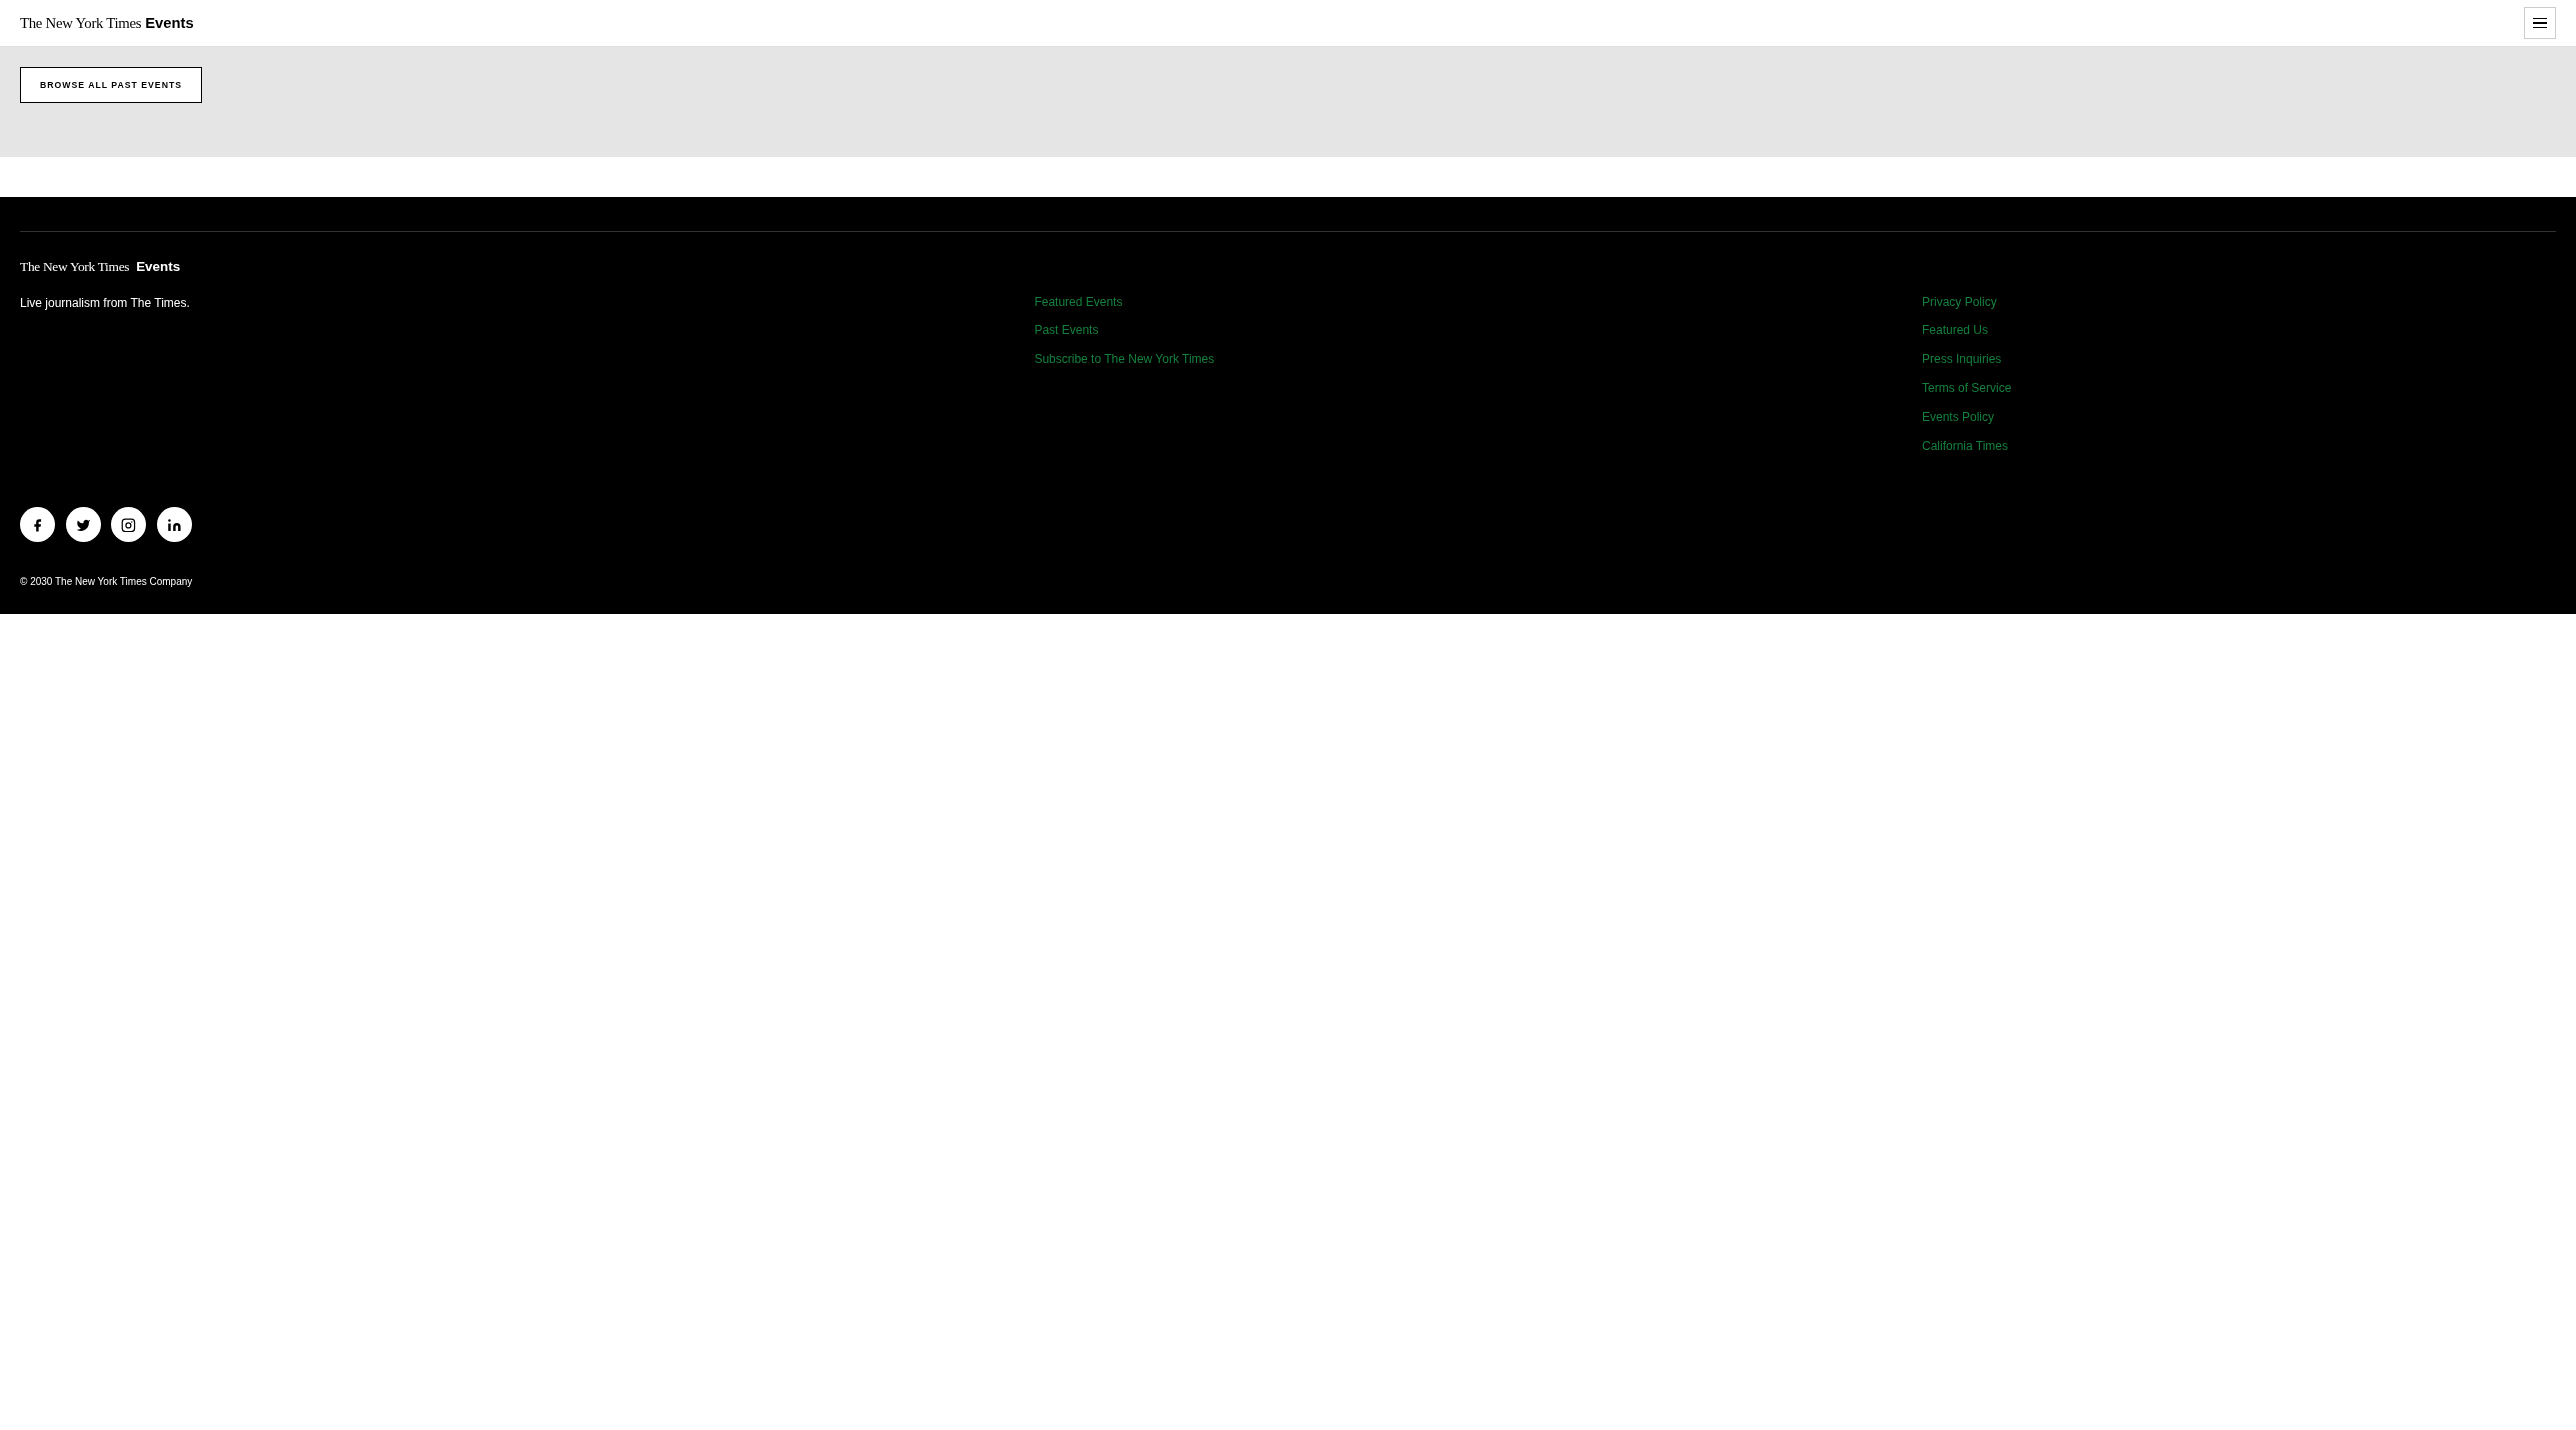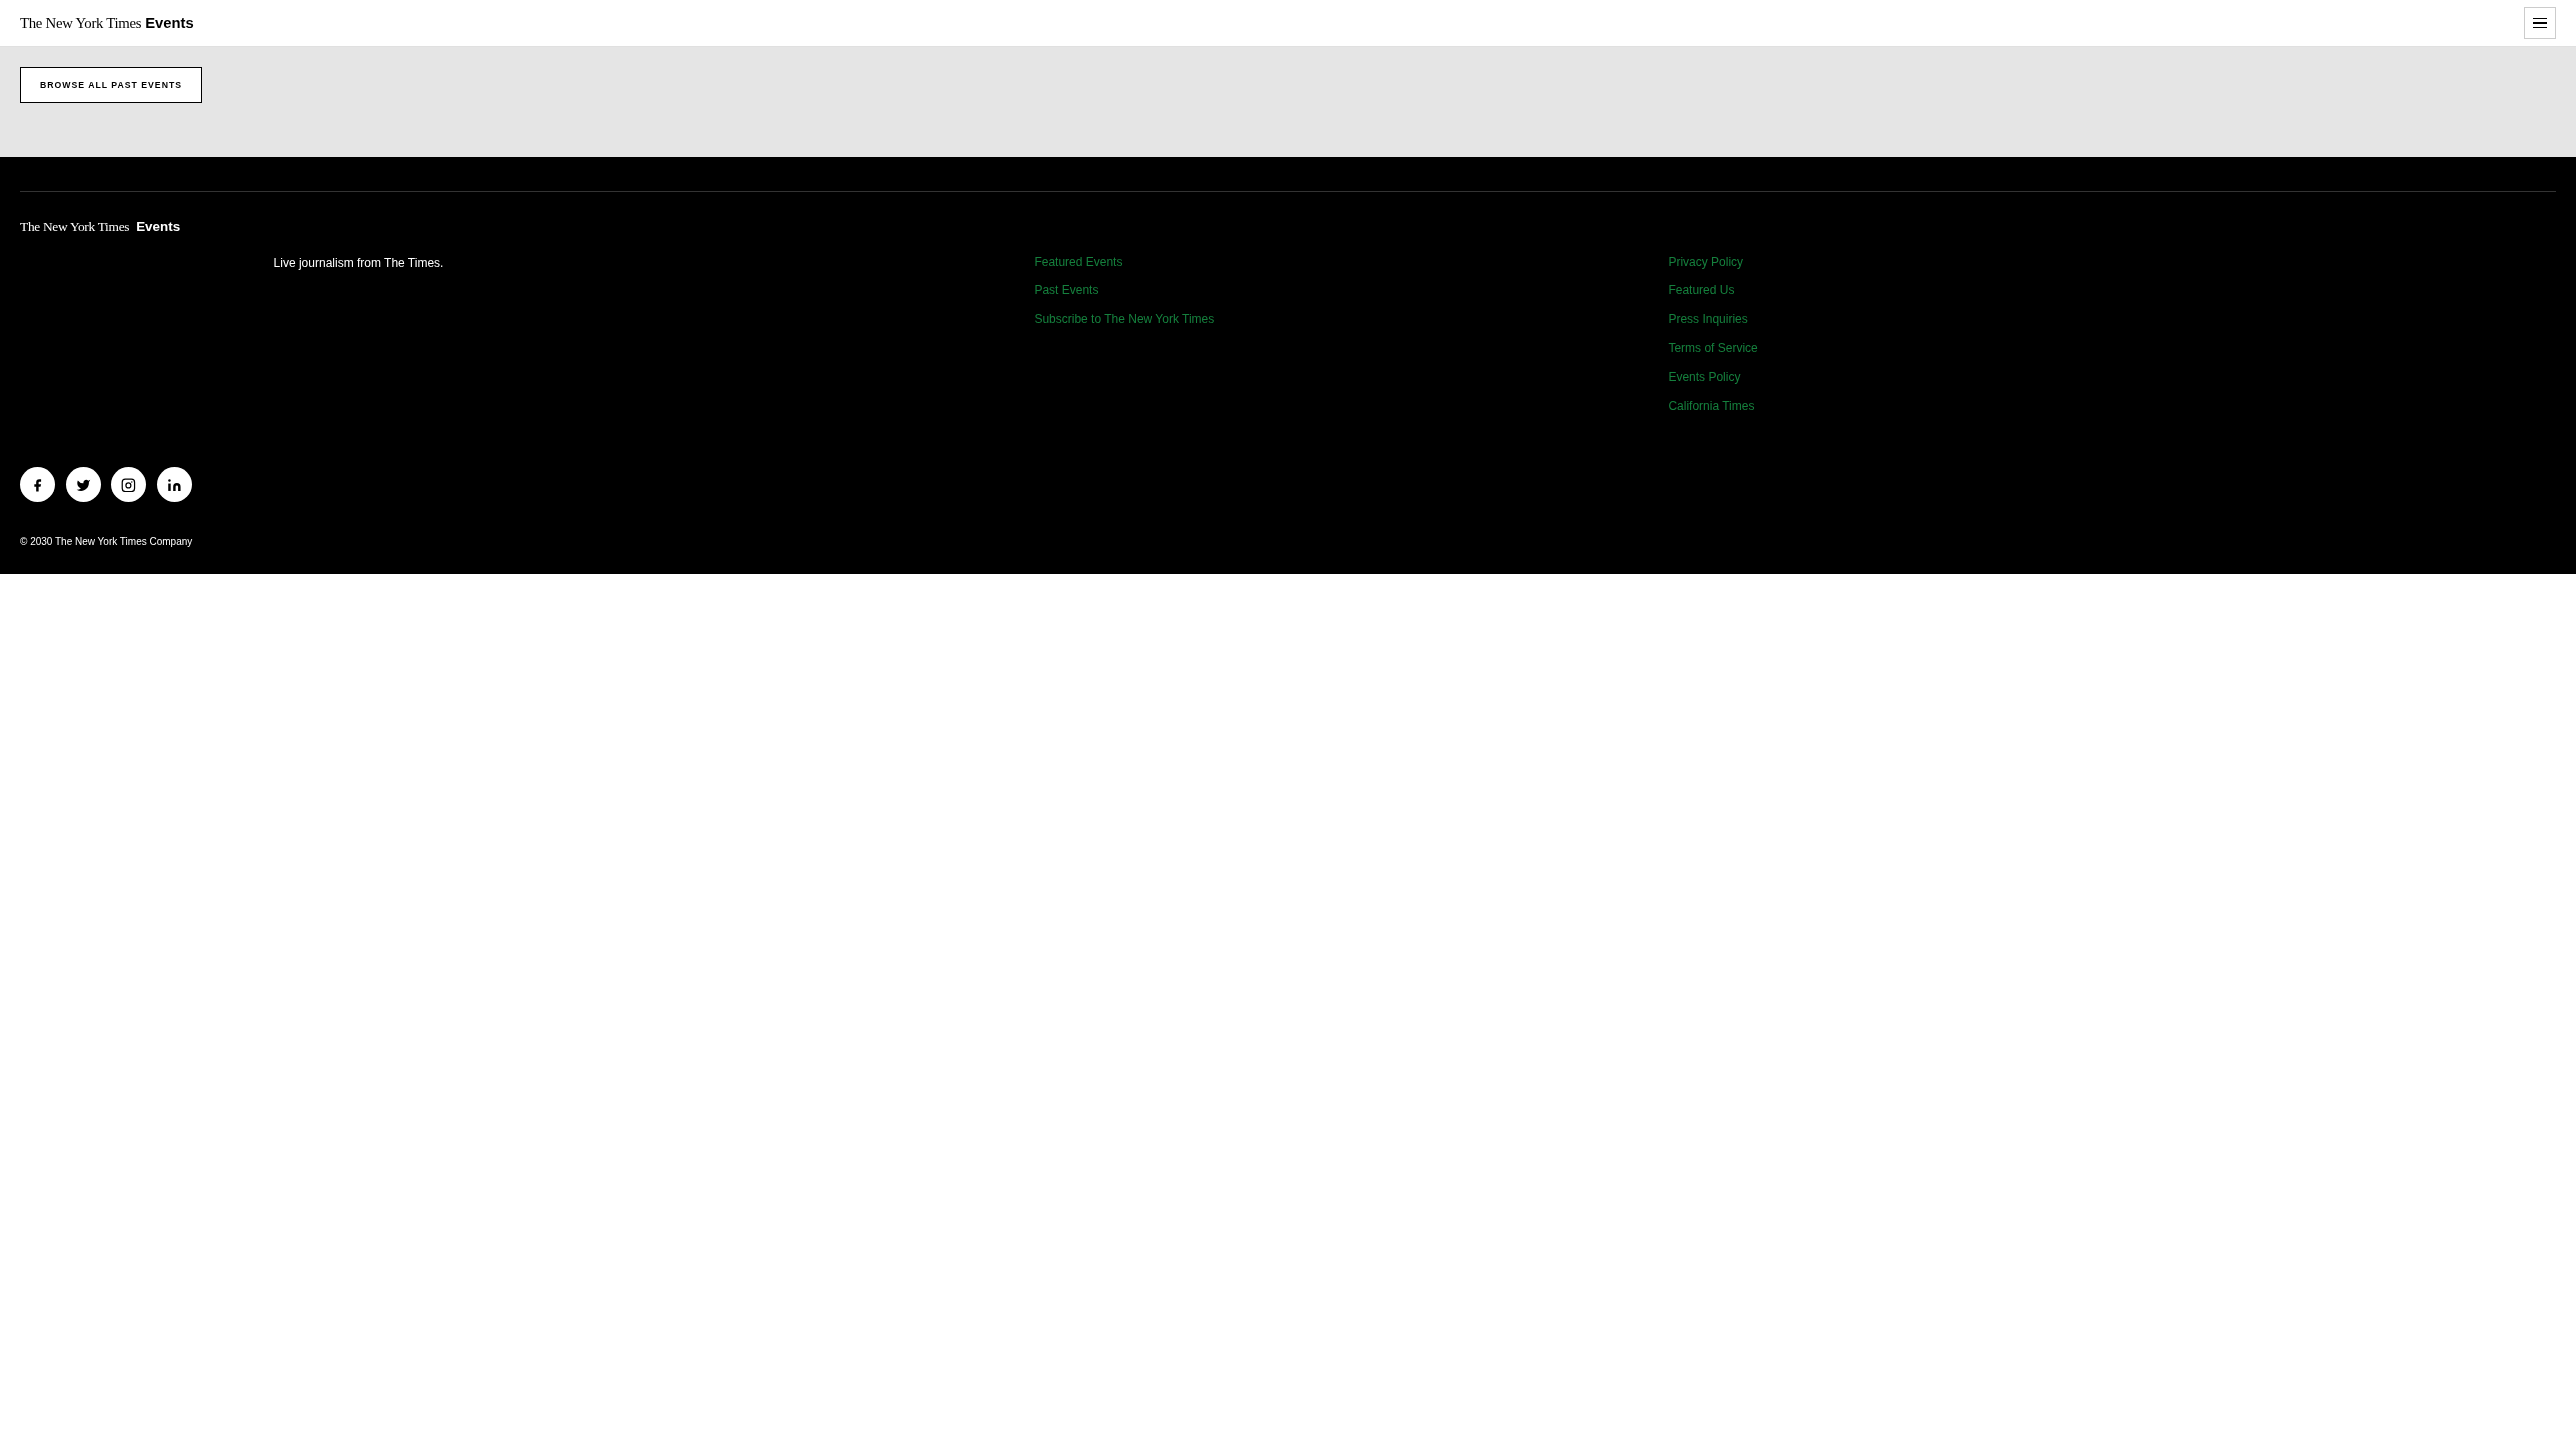--- a/index.html
+++ b/index.html
@@ -82,20 +82,21 @@
       text-transform: uppercase;
       cursor: pointer;
       color: #000000;
     }
 
     
     .footer {
       background: #000000;
       color: #ffffff;
       padding: 34px 20px 27px 20px;
+      margin-top: 40px;
     }
 
     .footer-top-line {
       width: 100%;
       height: 0.7px;
       background: #333333;
       margin-bottom: 27px;
     }
 
     .footer-logo {
@@ -113,21 +114,21 @@
     .footer-logo-events {
       font-family: -apple-system, BlinkMacSystemFont, 'Helvetica Neue', Arial, sans-serif;
       font-size: 13.4px;
       font-weight: 700;
       color: #ffffff;
       margin-left: 4px;
     }
 
     .footer-main {
       display: flex;
-      justify-content: center;
+      justify-content: space-between;
       margin-bottom: 40px;
     }
 
     .footer-left {
       flex: 0 0 30%;
     }
 
     .footer-tagline {
       font-size: 12px;
       color: #ffffff;

